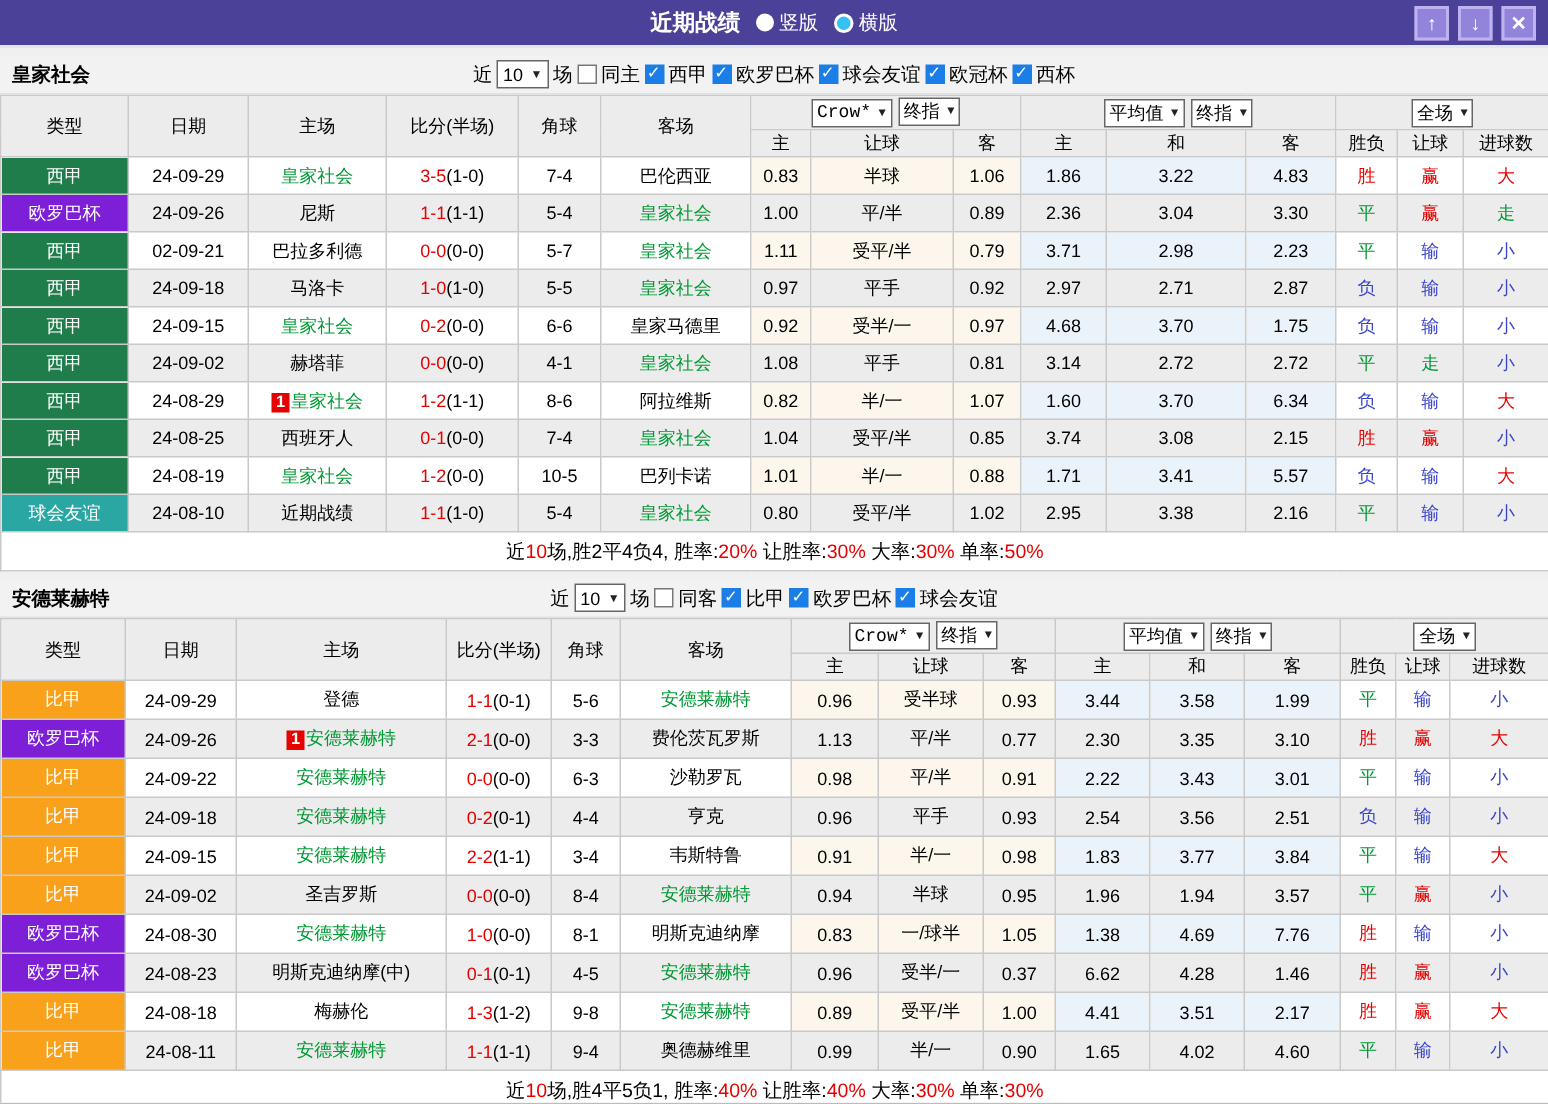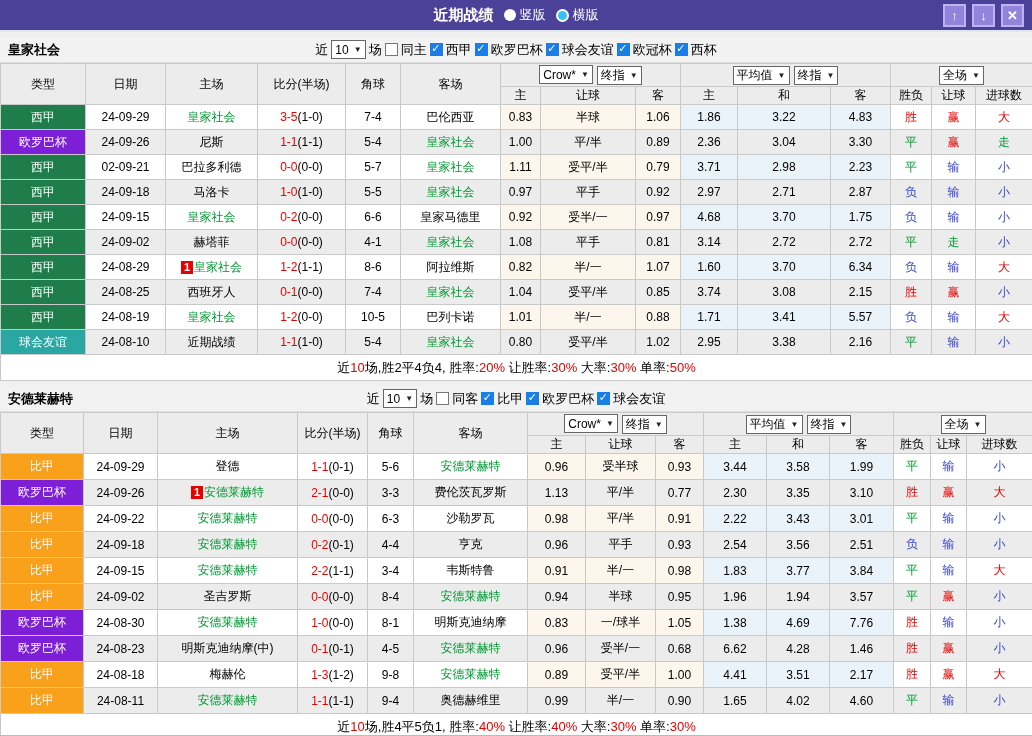--- a/index.html
+++ b/index.html
@@ -27,21 +27,21 @@
   .cbx { width:13px; height:13px; display:inline-block; position:relative; cursor:pointer; flex:none; }
   .cbx.checked { background:#1a7ee6; }
   .cbx.checked::after { content:"\2713"; position:absolute; left:1.5px; top:-1px; color:#fff; font-size:11px; font-weight:bold; }
   .cbx.unchecked { background:#fff; border:1px solid #777; }
 
   
   table { border-collapse:collapse; table-layout:fixed; width:1032px; background:#fff; }
   td { border:1px solid #c9c9c9; font-size:12px; text-align:center; padding:0 1px; white-space:nowrap; overflow:hidden; color:#000; }
   thead td { background:#ececec; height:18px; }
   thead tr.selrow td { height:23px; background:#ececec; }
-  thead .selectbox { margin:0 2px; }
+  thead .selectbox { margin:0 2px;font-family:Liberation Mono, monospace; }
   tbody tr.datarow:nth-child(even) td { background:#ececec; }
   tbody tr.datarow:nth-child(odd) td { background:#fff; }
   tbody tr.datarow:nth-child(odd) td.hc { background:#fcf6ec; }
   tbody tr.datarow:nth-child(odd) td.eu { background:#e9f3f9; }
   .sec1 tbody tr.datarow { height:25px; }
   .sec2 tbody tr.datarow { height:26px; }
   td.typecell { color:#fff; }
   .focal { color:#009933; }
   .score-main { color:#e60000; }
   .red-badge { display:inline-block; background:#e60000; color:#fff; font-size:11px; line-height:13px; padding:0 3px; margin-right:1px; font-weight:bold; }
@@ -532,21 +532,21 @@
             </tr>
             <tr class="datarow">
               <td class="typecell" style="background:#7d1fd6">欧罗巴杯</td>
               <td>24-08-23</td>
               <td><span class="">明斯克迪纳摩(中)</span></td>
               <td><span class="score-main">0-1</span><span>(0-1)</span></td>
               <td>4-5</td>
               <td><span class="focal">安德莱赫特</span></td>
               <td class="hc">0.96</td>
               <td class="hc">受半/一</td>
-              <td class="hc">0.68</td>
+              <td class="hc">0.37</td>
               <td class="eu">6.62</td>
               <td class="eu">4.28</td>
               <td class="eu">1.46</td>
               <td class="res-red">胜</td>
               <td class="res-red">赢</td>
               <td class="res-blue">小</td>
             </tr>
             <tr class="datarow">
               <td class="typecell" style="background:#f9a11b">比甲</td>
               <td>24-08-18</td>

